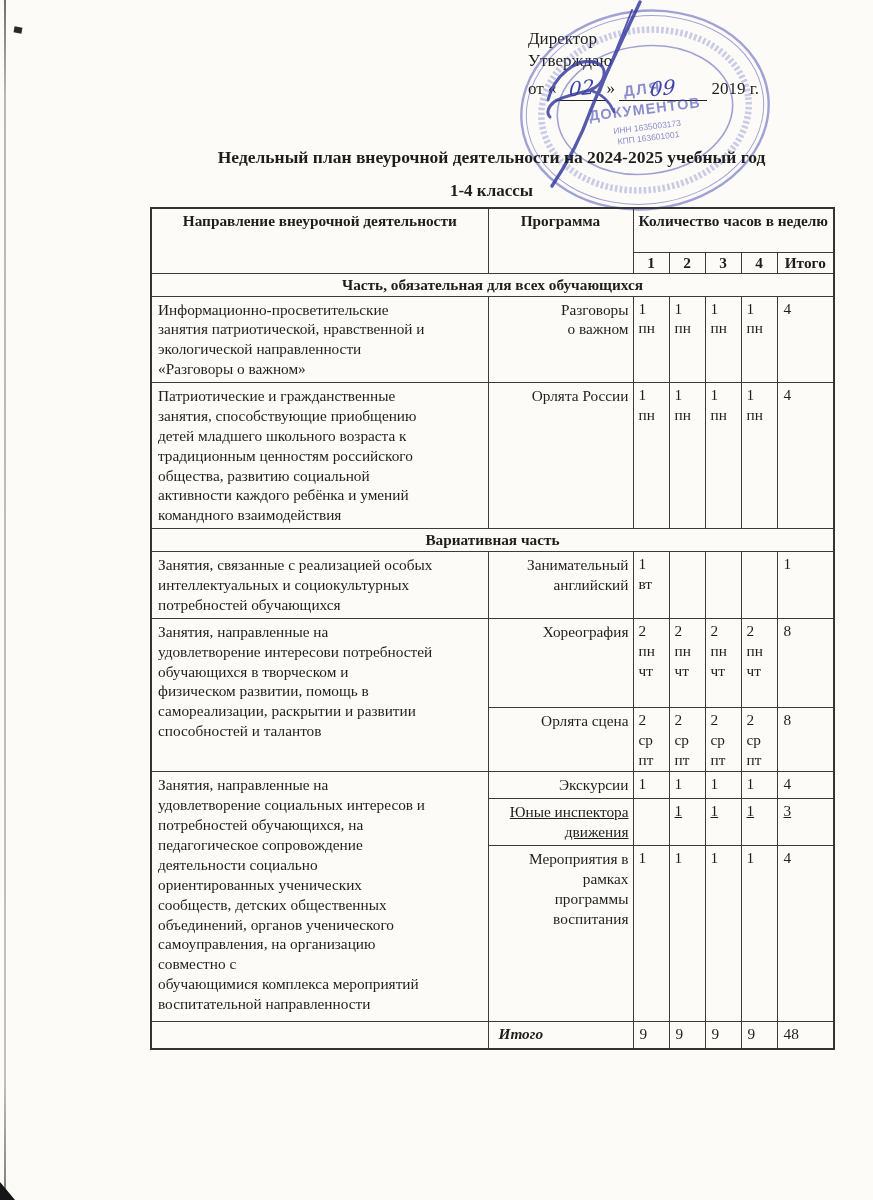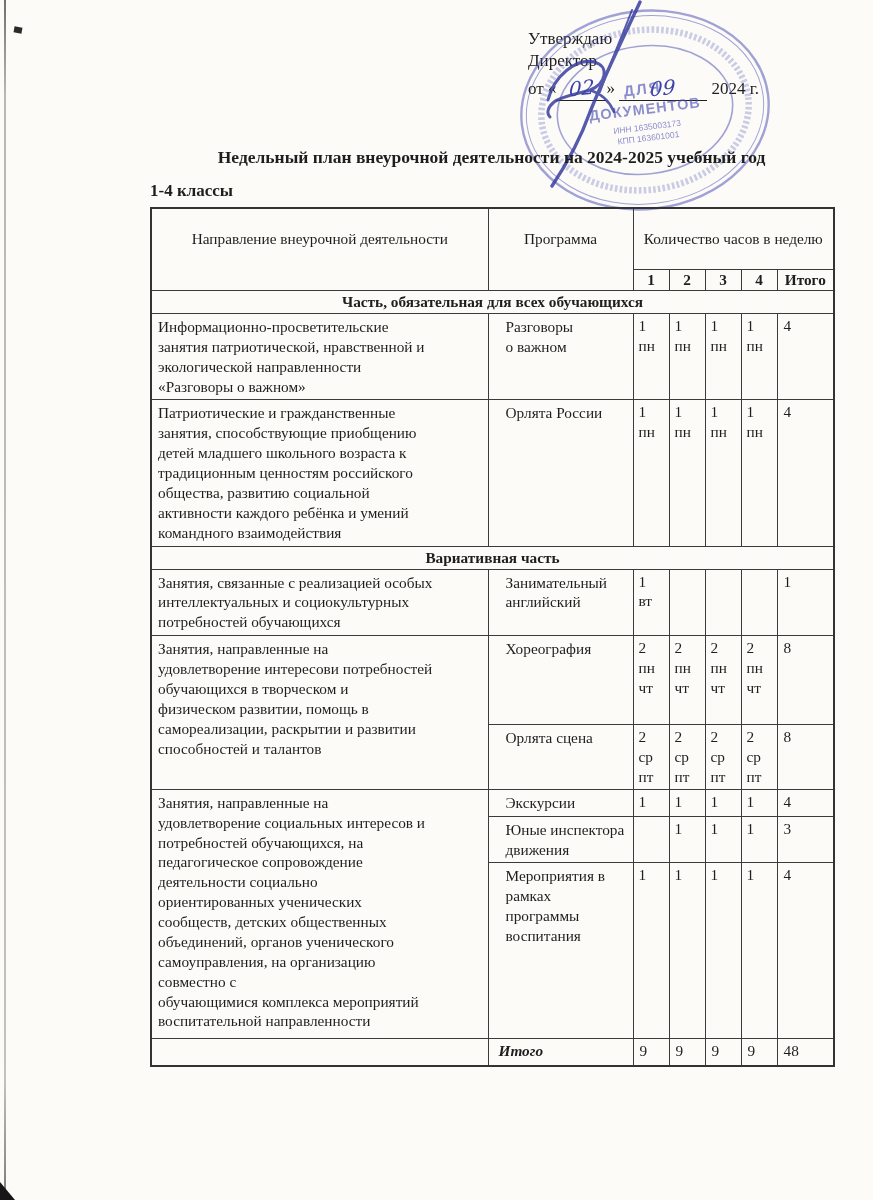--- a/index.html
+++ b/index.html
@@ -27,59 +27,59 @@
     transform:rotate(-6deg) skewX(-8deg);position:relative;top:1px;font-family:"DejaVu Serif",serif;}
   .name-row{margin-top:6px;}
   .date-row{margin-top:4px;}
   
   .stamp{position:absolute;left:512px;top:2px;width:266px;height:220px;pointer-events:none;}
   
   .signature{position:absolute;left:490px;top:0px;width:210px;height:200px;pointer-events:none;}
   
   .doc-title{position:absolute;left:150px;width:683px;top:147px;text-align:center;
     font-weight:bold;font-size:17.5px;}
-  .doc-subtitle{position:absolute;left:150px;width:683px;top:181px;
+  .doc-subtitle{position:absolute;left:150px;width:683px;top:181px;text-align:center;
     font-weight:bold;font-size:17px;}
   
   table.plan{position:absolute;left:150px;top:207px;width:683px;border-collapse:collapse;table-layout:fixed;}
   table.plan td,table.plan th{border:1.2px solid #3b3b3b;vertical-align:top;
     font-size:15.3px;line-height:1.3;overflow:hidden;}
   table.plan{border:2px solid #333;}
-  th.hd{font-weight:normal;text-align:center;vertical-align:middle;font-size:16px;padding:20px 4px;}
+  th.hd{font-weight:bold;text-align:center;vertical-align:middle;font-size:16px;padding:2px 4px;}
   th.hnum{font-weight:bold;text-align:center;vertical-align:middle;font-size:15.5px;padding:0 2px;}
   td.section{font-weight:bold;text-align:center;vertical-align:middle;font-size:16.2px;
     padding:1px 4px;border-top-width:2px;border-bottom-width:1.6px;}
   td.dir{padding:3px 6px 3px 6px;white-space:pre-line;}
-  td.prog{padding:3px 4px 3px 17px;white-space:pre-line;}
+  td.prog{padding:3px 4px 3px 17px;white-space:pre-line;text-align:right;}
   td.hrs{padding:2px 2px 2px 5px;white-space:pre-line;font-size:15px;}
   td.tot{padding:2px 2px 2px 6px;font-size:15px;}
   tr.rh-head1{height:44px;} tr.rh-head2{height:21px;} tr.rh-sect{height:23px;}
   tr.rh-g0{height:82px;} tr.rh-g1{height:145px;} tr.rh-g2{height:55px;}
   tr.rh-g3a{height:89px;} tr.rh-g3b{height:45px;}
-  tr.rh-g4a{height:22px;} tr.rh-g4b{height:44px;} tr.rh-g4c{height:176px;}
+  tr.rh-g4a{height:22px;} tr.rh-g4b{height:44px;text-decoration:underline;} tr.rh-g4c{height:176px;}
   tr.rh-tot{height:27px;}
   td.totals-label{font-style:italic;font-weight:600;padding:2px 4px 2px 10px;}
   td.empty-dir{border-right:1.2px solid #3b3b3b;}
 </style>
 </head>
 <body>
 
 <div class="page">
 
   <div class="scan-edge-line"></div>
   <div class="scan-speck-top"></div>
   <div class="scan-corner"></div>
 
   <div class="approve">
+    <div class="row">Директор</div>
     <div class="row">Утверждаю</div>
-    <div class="row">Директор</div>
     <div class="row date-row">
       <span>от «</span><span class="uline uline-day"><span class="hand">02</span></span><span>»</span>
       <span class="uline uline-month"><span class="hand">09</span></span>
-      <span>2024 г.</span>
+      <span>2019 г.</span>
     </div>
   </div>
 
   <svg class="stamp" viewBox="0 0 266 220">
     <g transform="rotate(-7 133 108)" stroke="#474bb3" fill="none" opacity="0.5">
       <ellipse cx="133" cy="108" rx="124" ry="99" stroke-width="2.4"></ellipse>
       <ellipse cx="133" cy="108" rx="119" ry="94" stroke-width="1"></ellipse>
       <ellipse cx="133" cy="108" rx="104" ry="80" stroke-width="6.5" stroke-dasharray="2.6 2.2" opacity="0.55"></ellipse>
       <ellipse cx="133" cy="108" rx="88" ry="64" stroke-width="1.6"></ellipse>
     </g>

